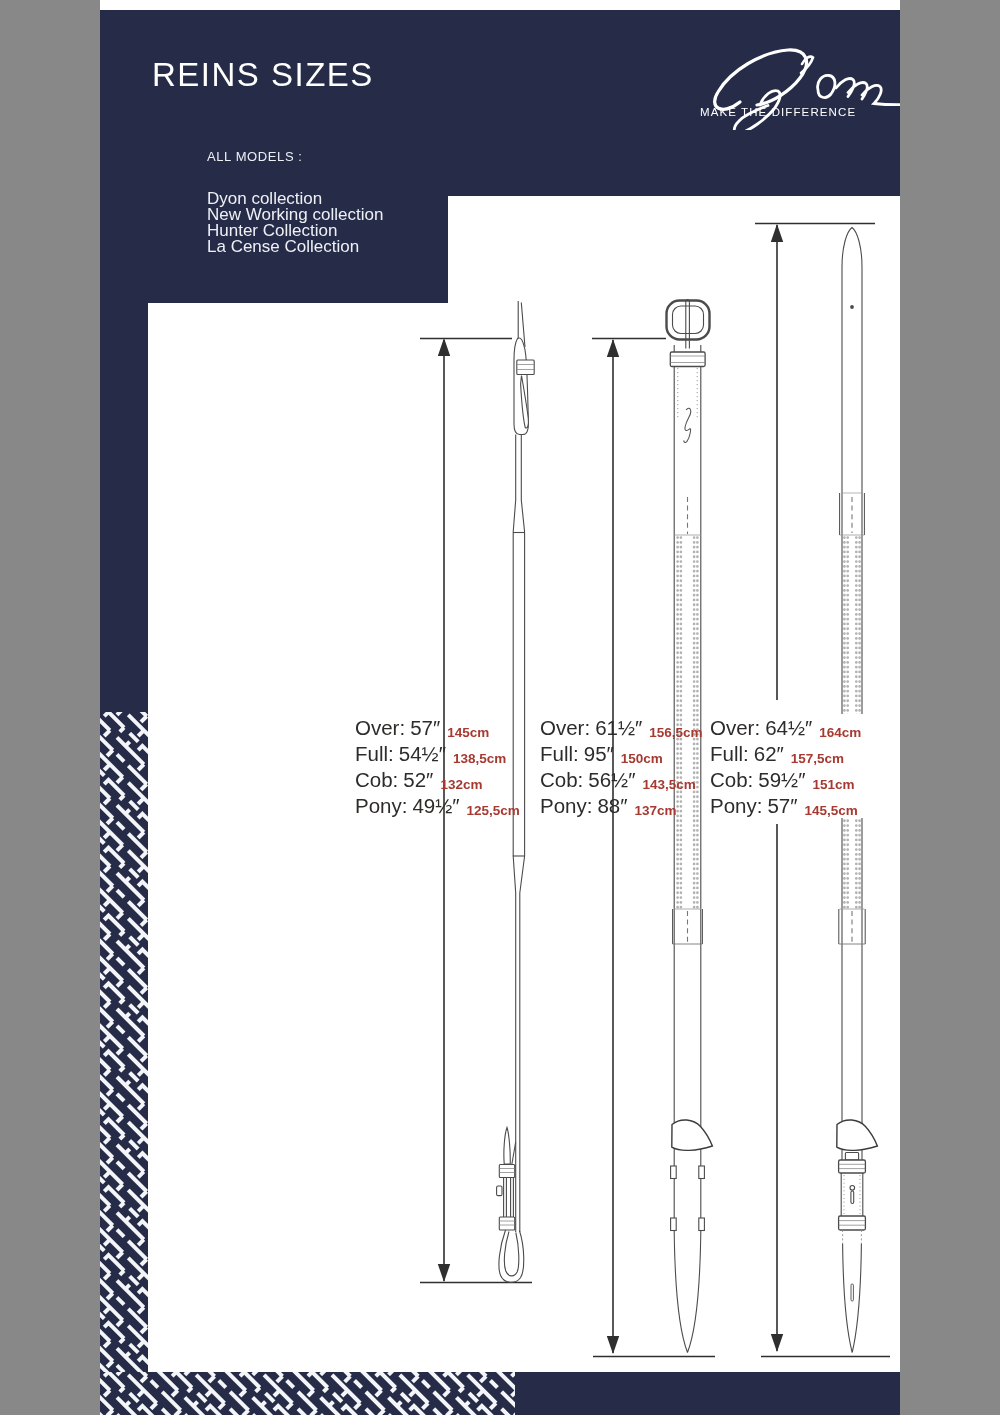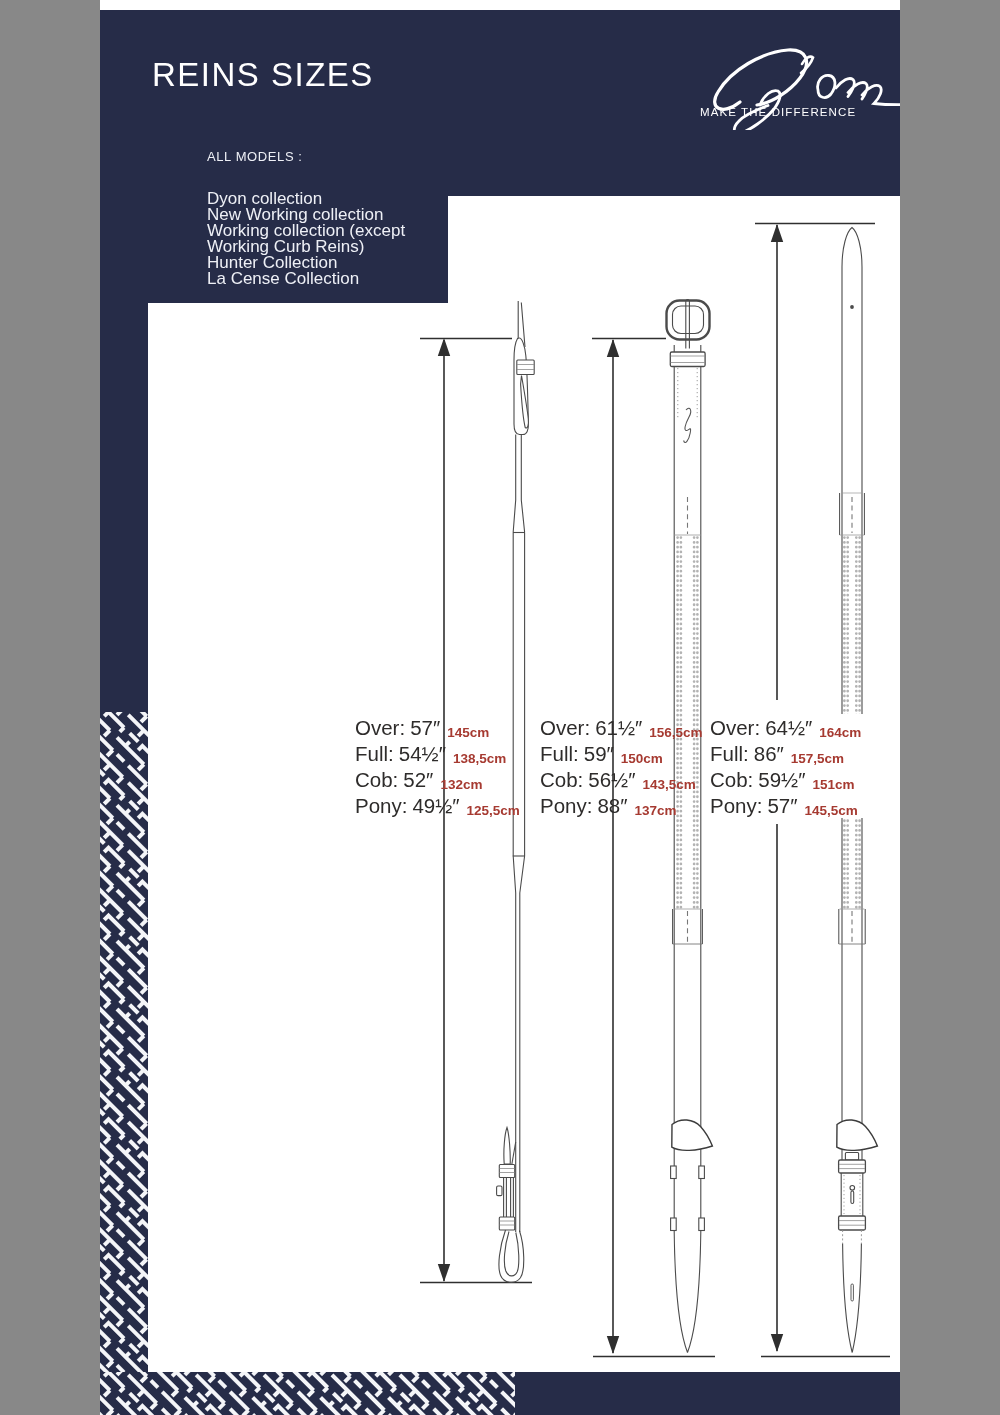--- a/index.html
+++ b/index.html
@@ -81,21 +81,20 @@
       </g>
     </svg>
   </div>
   <div id="registered-mark">®</div>
   <div id="tagline">MAKE THE DIFFERENCE</div>
 
   <div id="models-text">
     <div id="models-heading">ALL MODELS :</div>
     <div class="model-item">Dyon collection</div>
     <div class="model-item">New Working collection</div>
-    <div class="model-item">Working collection (except Working Curb Reins)</div>
     <div class="model-item">Hunter Collection</div>
     <div class="model-item">La Cense Collection</div>
   </div>
 
   <svg id="drawing" width="1000" height="1415" viewBox="0 0 1000 1415">
 
     <g stroke="#2f2f2f" stroke-width="1.4" fill="none">
       <path d="M320,338.5 H412"></path>
       <path d="M344,340 V1281" stroke-width="1.6"></path>
       <path d="M320,1282.5 H432"></path>
@@ -227,21 +226,21 @@
   </div>
 
   <div class="size-block" id="size-block-2">
     <div class="size-row">
       <span class="sz-label">Over:</span>
       <span class="sz-in">61½″</span>
       <span class="sz-cm">156,5cm</span>
     </div>
     <div class="size-row">
       <span class="sz-label">Full:</span>
-      <span class="sz-in">59″</span>
+      <span class="sz-in">95″</span>
       <span class="sz-cm">150cm</span>
     </div>
     <div class="size-row">
       <span class="sz-label">Cob:</span>
       <span class="sz-in">56½″</span>
       <span class="sz-cm">143,5cm</span>
     </div>
     <div class="size-row">
       <span class="sz-label">Pony:</span>
       <span class="sz-in">88″</span>
@@ -250,21 +249,21 @@
   </div>
 
   <div class="size-block" id="size-block-3">
     <div class="size-row">
       <span class="sz-label">Over:</span>
       <span class="sz-in">64½″</span>
       <span class="sz-cm">164cm</span>
     </div>
     <div class="size-row">
       <span class="sz-label">Full:</span>
-      <span class="sz-in">86″</span>
+      <span class="sz-in">62″</span>
       <span class="sz-cm">157,5cm</span>
     </div>
     <div class="size-row">
       <span class="sz-label">Cob:</span>
       <span class="sz-in">59½″</span>
       <span class="sz-cm">151cm</span>
     </div>
     <div class="size-row">
       <span class="sz-label">Pony:</span>
       <span class="sz-in">57″</span>

